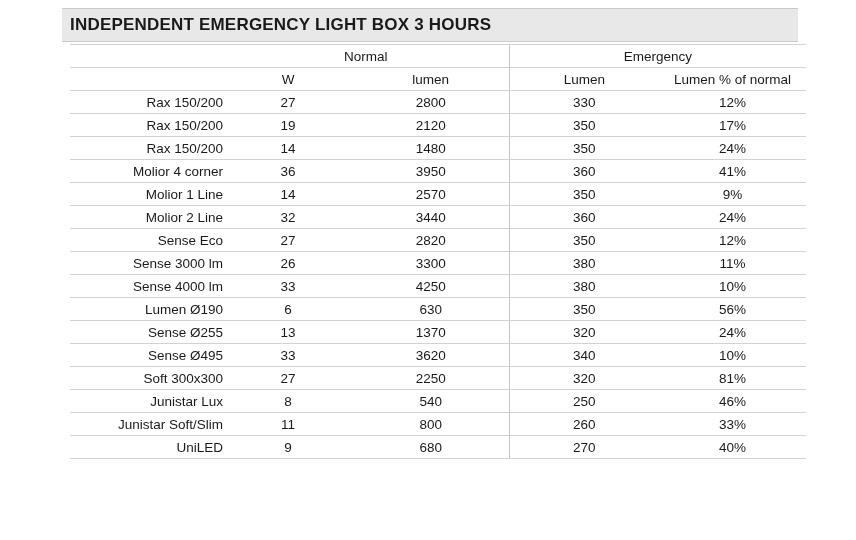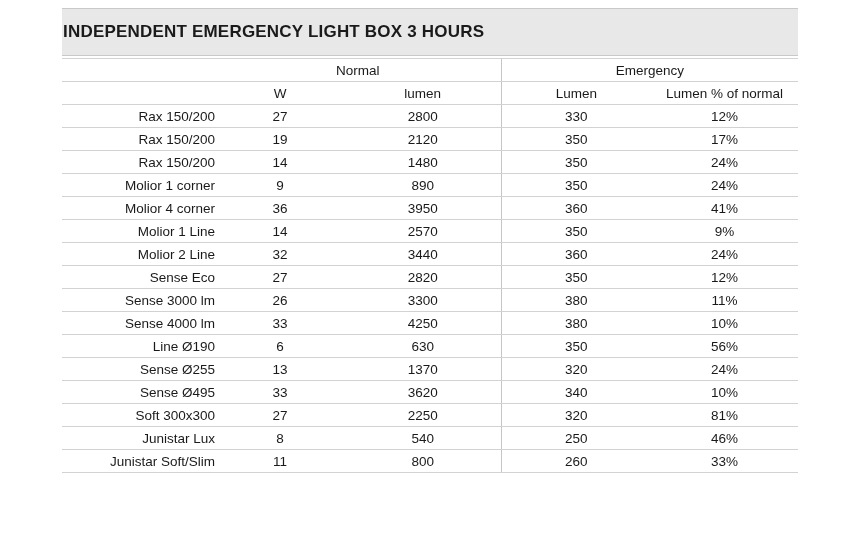--- a/index.html
+++ b/index.html
@@ -16,40 +16,41 @@
     overflow: hidden;
   }
   .sheet {
     position: absolute;
     left: 62px;
     top: 8px;
     width: 736px;
   }
   .title-bar {
     box-sizing: border-box;
-    height: 48px;
+    height: 34px;
     background: #e8e8e8;
     border-top: 1px solid #c9c9c9;
     border-bottom: 1px solid #c9c9c9;
     display: flex;
     align-items: center;
-    padding-left: 1px;
+    padding-left: 8px;
   }
   .title-bar span {
     font-size: 17px;
     font-weight: 700;
     letter-spacing: 0.2px;
     white-space: nowrap;
   }
   table {
     border-collapse: collapse;
     table-layout: fixed;
     width: 736px;
     margin-top: 2px;
     font-size: 13.5px;
+    margin-left: 8px;
   }
   th, td {
     box-sizing: border-box;
     height: 23px;
     padding: 0;
     font-weight: 400;
     text-align: center;
     vertical-align: middle;
     border-bottom: 1px solid #d2d2d2;
     white-space: nowrap;
@@ -113,27 +114,20 @@
           <td>17%</td>
         </tr>
         <tr>
           <td class="col-name">Rax 150/200</td>
           <td>14</td>
           <td>1480</td>
           <td class="em-border">350</td>
           <td>24%</td>
         </tr>
         <tr>
-          <td class="col-name">Molior 1 corner</td>
-          <td>9</td>
-          <td>890</td>
-          <td class="em-border">350</td>
-          <td>24%</td>
-        </tr>
-        <tr>
           <td class="col-name">Molior 4 corner</td>
           <td>36</td>
           <td>3950</td>
           <td class="em-border">360</td>
           <td>41%</td>
         </tr>
         <tr>
           <td class="col-name">Molior 1 Line</td>
           <td>14</td>
           <td>2570</td>
@@ -162,21 +156,21 @@
           <td>11%</td>
         </tr>
         <tr>
           <td class="col-name">Sense 4000 lm</td>
           <td>33</td>
           <td>4250</td>
           <td class="em-border">380</td>
           <td>10%</td>
         </tr>
         <tr>
-          <td class="col-name">Line Ø190</td>
+          <td class="col-name">Lumen Ø190</td>
           <td>6</td>
           <td>630</td>
           <td class="em-border">350</td>
           <td>56%</td>
         </tr>
         <tr>
           <td class="col-name">Sense Ø255</td>
           <td>13</td>
           <td>1370</td>
           <td class="em-border">320</td>
@@ -203,16 +197,23 @@
           <td class="em-border">250</td>
           <td>46%</td>
         </tr>
         <tr>
           <td class="col-name">Junistar Soft/Slim</td>
           <td>11</td>
           <td>800</td>
           <td class="em-border">260</td>
           <td>33%</td>
         </tr>
+        <tr>
+          <td class="col-name">UniLED</td>
+          <td>9</td>
+          <td>680</td>
+          <td class="em-border">270</td>
+          <td>40%</td>
+        </tr>
       </tbody>
   </table>
 
 </div>
 
 </body></html>

